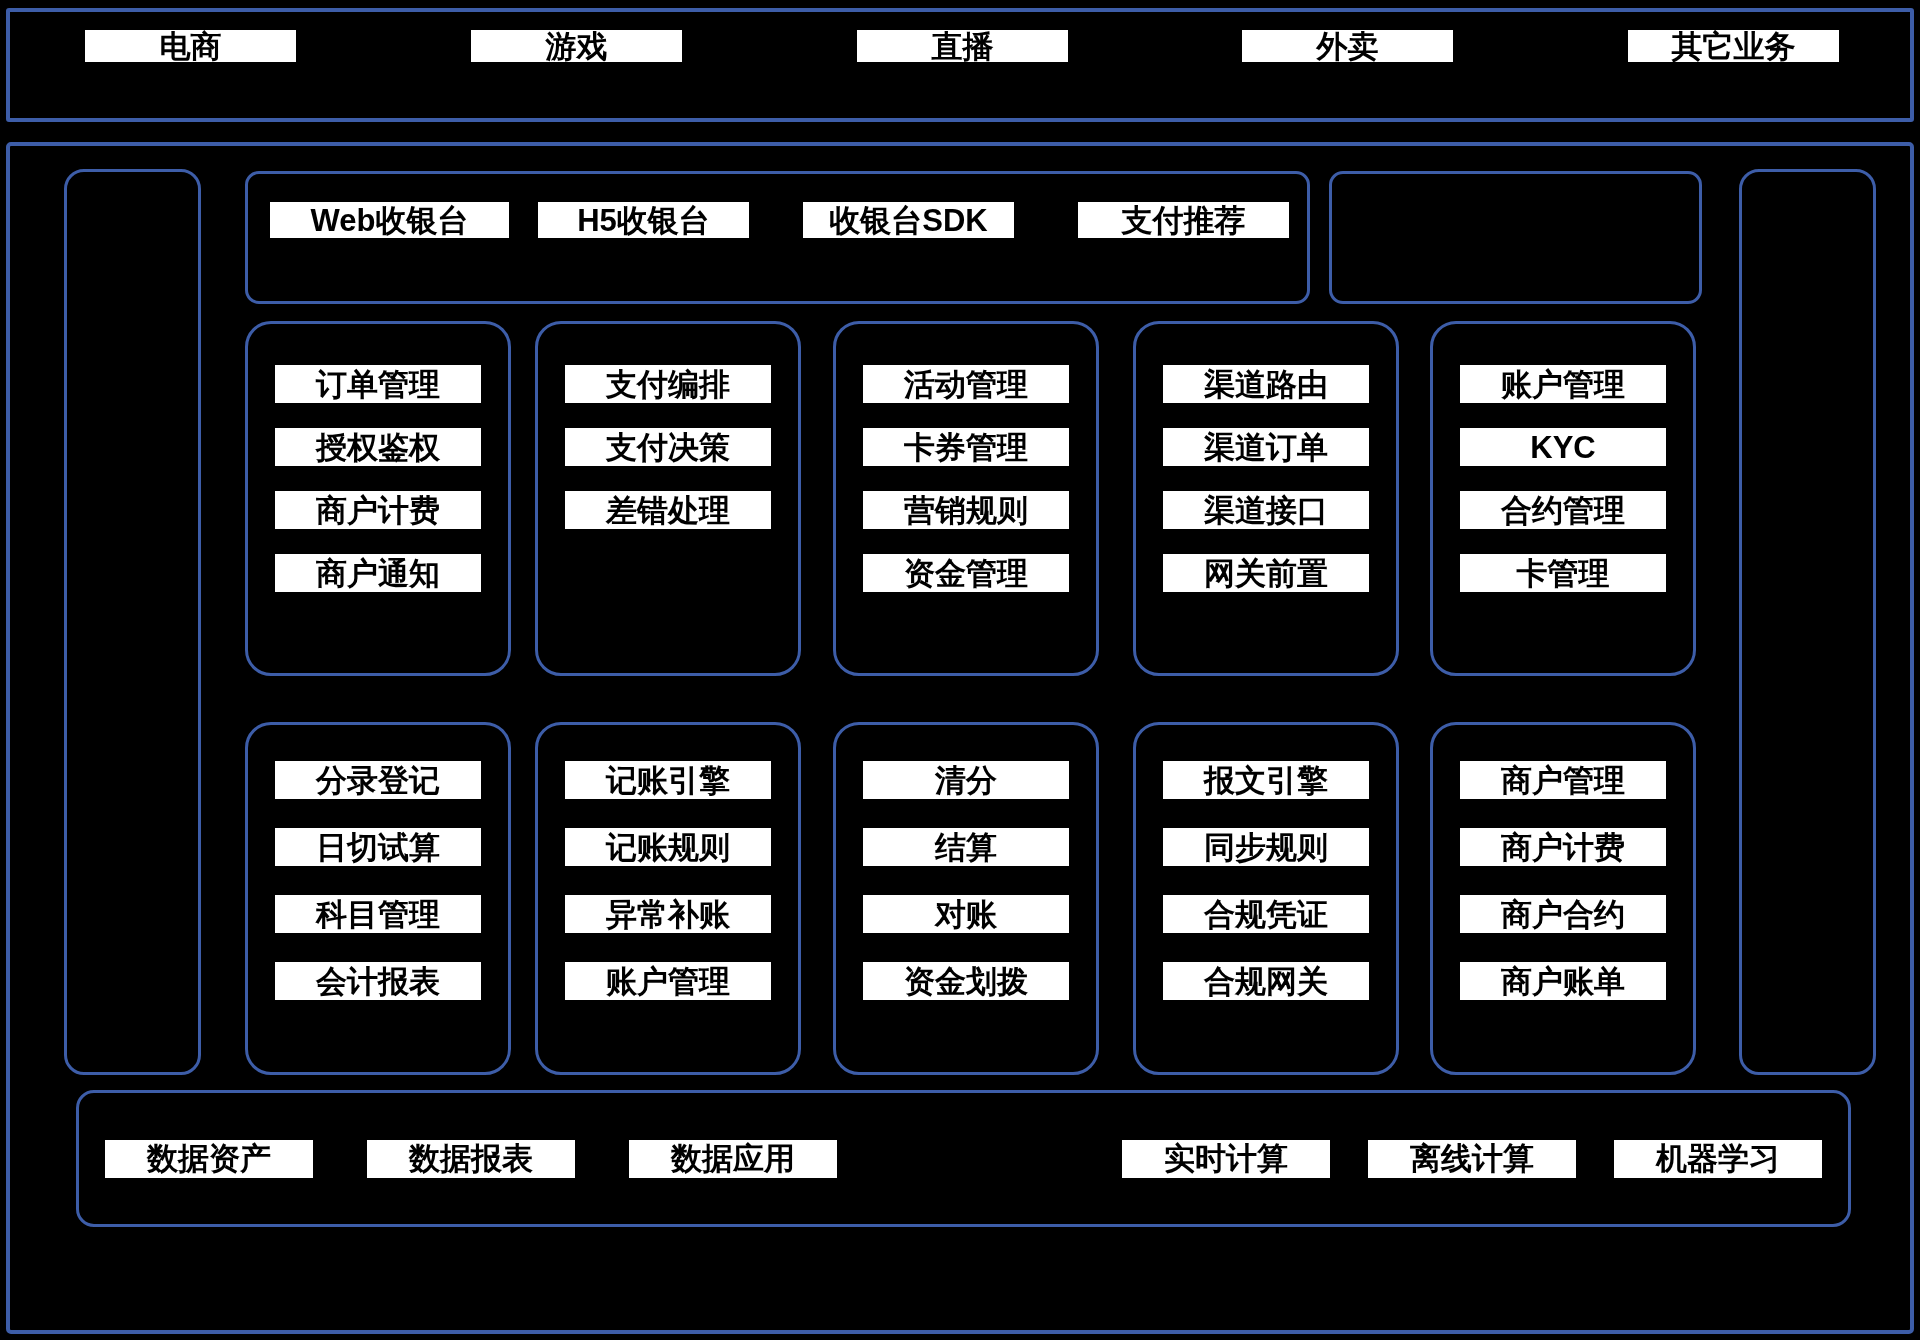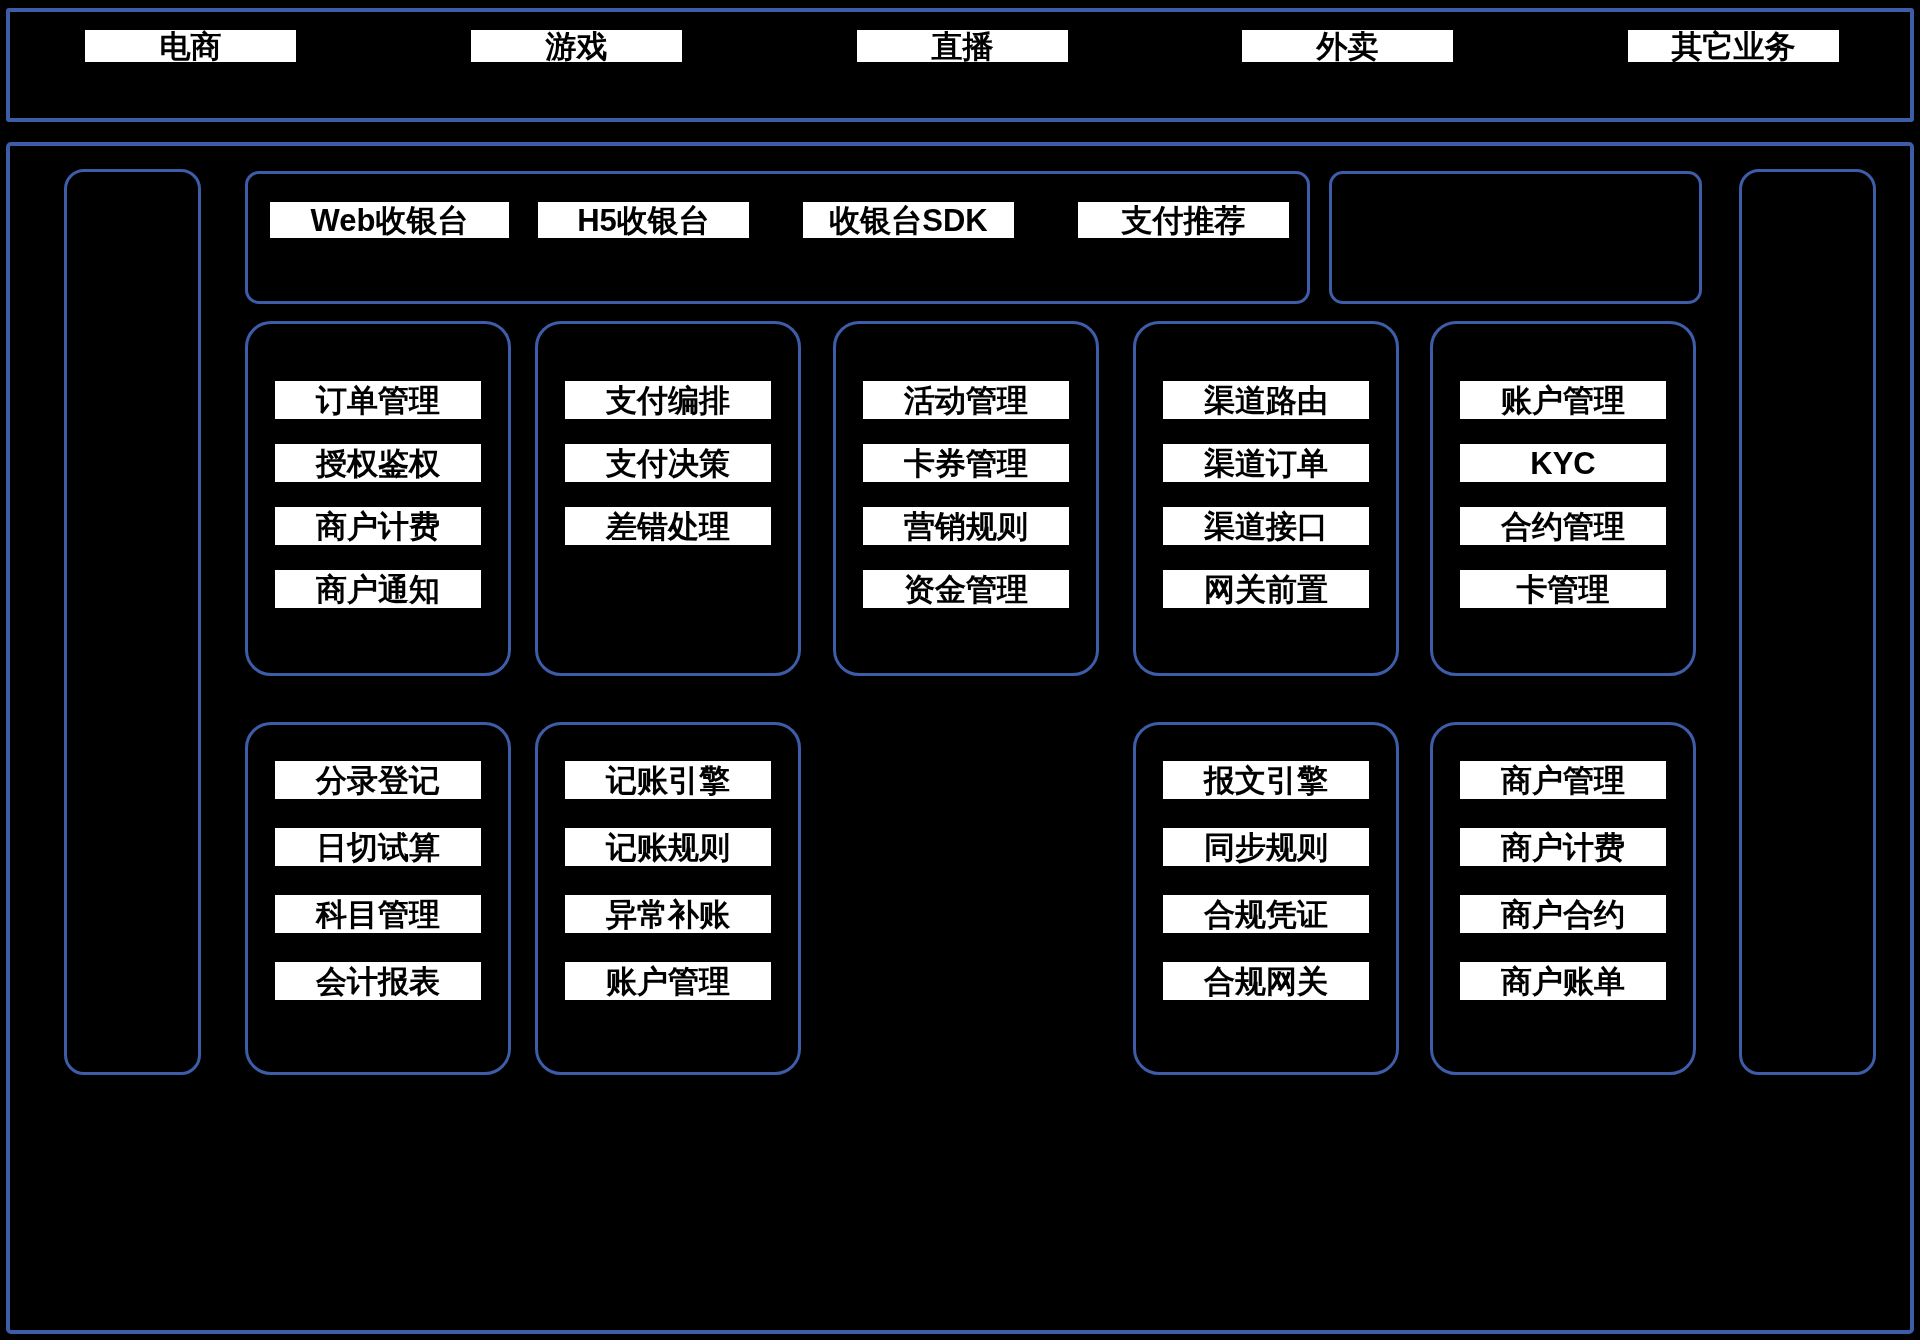--- a/index.html
+++ b/index.html
@@ -33,21 +33,21 @@
   .co { top:26px; height:40px; }
   .co0 { left:20px;  width:243px; }
   .co1 { left:288px; width:215px; }
   .co2 { left:553px; width:215px;text-align:right; }
   .co3 { left:828px; width:215px; }
 
   
   .group { position:absolute; border:3px solid #3d5da8; border-radius:26px; background:#000;
            display:flex; flex-direction:column; align-items:center; }
   .group .chip { position:static; width:210px; height:42px; flex:0 0 auto; }
-  .mid { top:175px; height:355px; width:266px; padding-top:55px; gap:21px; }
+  .mid { top:175px; height:355px; width:266px; padding-top:39px; gap:21px; }
   .mid.three { }
   .low { top:576px; height:353px; width:266px; padding-top:34px; gap:25px; }
   .gx0 { left:235px; } .gx1 { left:525px; } .gx2 { left:823px; } .gx3 { left:1123px; } .gx4 { left:1420px; }
 
   
   #data-layer { position:absolute; left:66px; top:944px; width:1775px; height:137px;
                 border:3px solid #3d5da8; border-radius:18px; background:#000;
                 display:flex; align-items:center; justify-content:space-between; padding:0 24px; }
   .cluster { display:flex; }
   #data-left  { gap:50px; }
@@ -115,28 +115,46 @@
       <div class="chip">日切试算</div>
       <div class="chip">科目管理</div>
       <div class="chip">会计报表</div>
     </div>
     <div class="group low gx1">
       <div class="chip">记账引擎</div>
       <div class="chip">记账规则</div>
       <div class="chip">异常补账</div>
       <div class="chip">账户管理</div>
     </div>
+    <div class="group low gx2">
+      <div class="chip">清分</div>
+      <div class="chip">结算</div>
+      <div class="chip">对账</div>
+      <div class="chip">资金划拨</div>
+    </div>
     <div class="group low gx3">
       <div class="chip">报文引擎</div>
       <div class="chip">同步规则</div>
       <div class="chip">合规凭证</div>
       <div class="chip">合规网关</div>
     </div>
     <div class="group low gx4">
       <div class="chip">商户管理</div>
       <div class="chip">商户计费</div>
       <div class="chip">商户合约</div>
       <div class="chip">商户账单</div>
     </div>
 
+    <div id="data-layer">
+      <div class="cluster" id="data-left">
+        <div class="chip">数据资产</div>
+        <div class="chip">数据报表</div>
+        <div class="chip">数据应用</div>
+      </div>
+      <div class="cluster" id="data-right">
+        <div class="chip">实时计算</div>
+        <div class="chip">离线计算</div>
+        <div class="chip">机器学习</div>
+      </div>
+    </div>
 
   </div>
 </div>
 
 </body></html>

